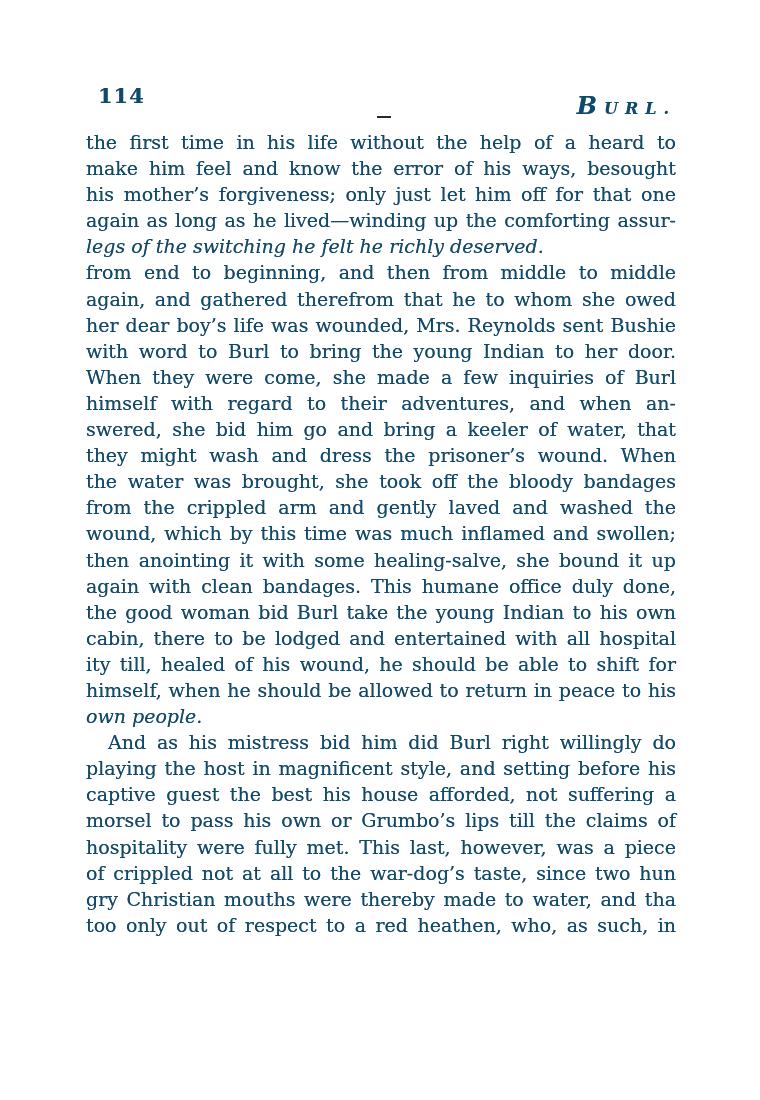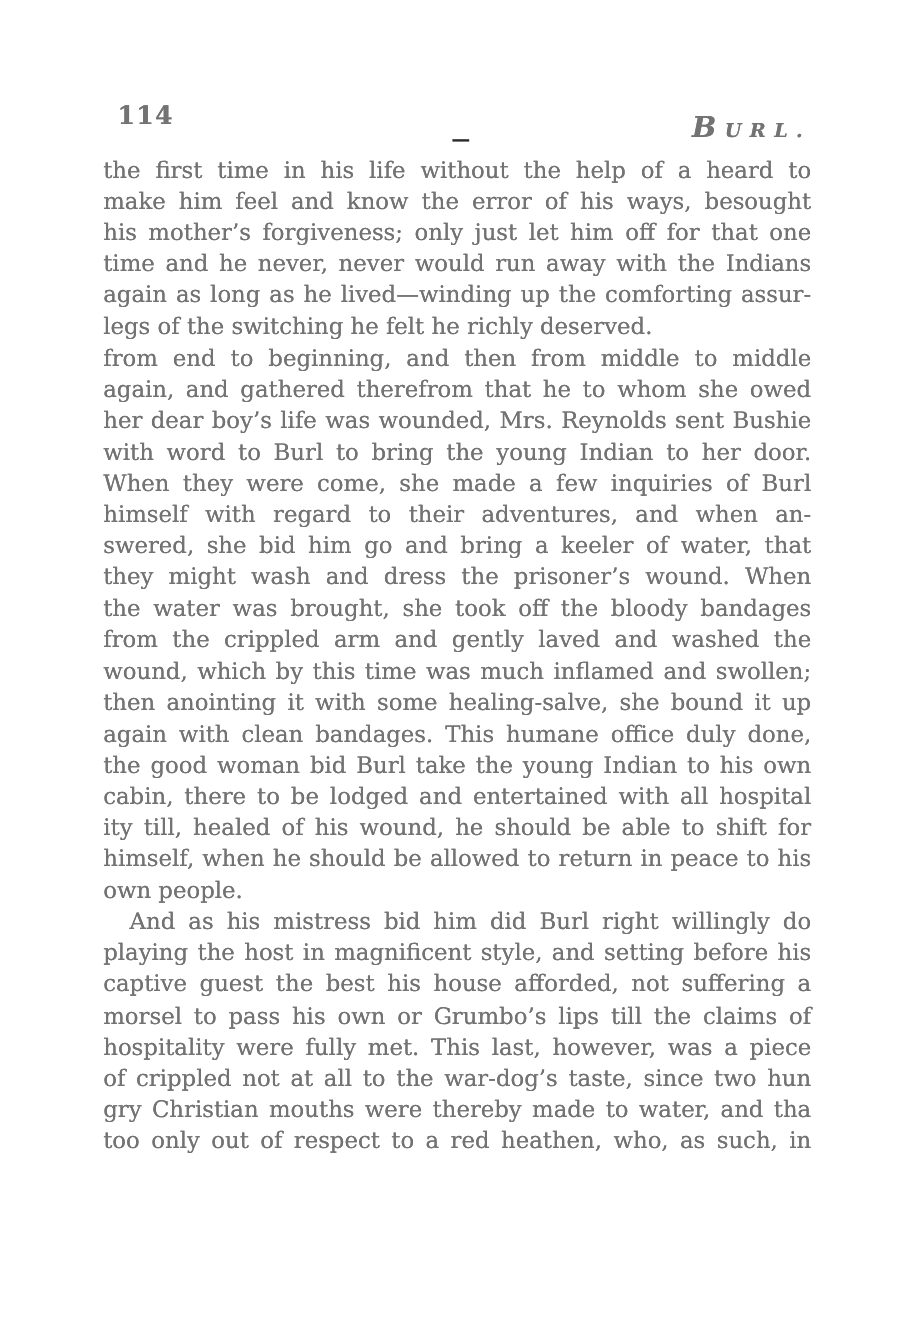--- a/index.html
+++ b/index.html
@@ -7,21 +7,21 @@
     padding: 0;
     background: #ffffff;
   }
   .page {
     position: relative;
     width: 760px;
     height: 1100px;
     background: #ffffff;
     overflow: hidden;
     font-family: "DejaVu Serif", "Liberation Serif", serif;
-    color: #737373;
+    color: #0c4a6e;
   }
   
   .folio {
     position: absolute;
     top: 83px;
     left: 98px;
     font-size: 21px;
     font-weight: bold;
     letter-spacing: 1px;
     text-shadow: 0 0 0.5px rgba(0,0,0,0.55);
@@ -67,38 +67,38 @@
   }
   .paragraph { margin: 0; }
   .line {
     text-align: justify;
     text-align-last: justify;
   }
   .line.indent { text-indent: 22px; }
   .line.no-just {
     text-align: left;
     text-align-last: left;
+    font-style: italic;
   }
 </style>
 </head>
 <body>
 
 <div class="page">
   <div class="folio">114</div>
 
   <div class="running-head"><span class="rh-initial">B</span><span class="rh-rest">URL.</span></div>
 
   <div class="head-rule"></div>
 
   <div class="text-block">
       <div class="paragraph">
         <div class="line">the first time in his life without the help of a heard to</div>
         <div class="line">make him feel and know the error of his ways, besought</div>
         <div class="line">his mother’s forgiveness; only just let him off for that one</div>
-        <div class="line">time and he never, never would run away with the Indians</div>
         <div class="line">again as long as he lived—winding up the comforting assur-</div>
         <div class="line no-just">legs of the switching he felt he richly deserved.</div>
       </div>
       <div class="paragraph">
         <div class="line">from end to beginning, and then from middle to middle</div>
         <div class="line">again, and gathered therefrom that he to whom she owed</div>
         <div class="line">her dear boy’s life was wounded, Mrs. Reynolds sent Bushie</div>
         <div class="line">with word to Burl to bring the young Indian to her door.</div>
         <div class="line">When they were come, she made a few inquiries of Burl</div>
         <div class="line">himself with regard to their adventures, and when an-</div>

